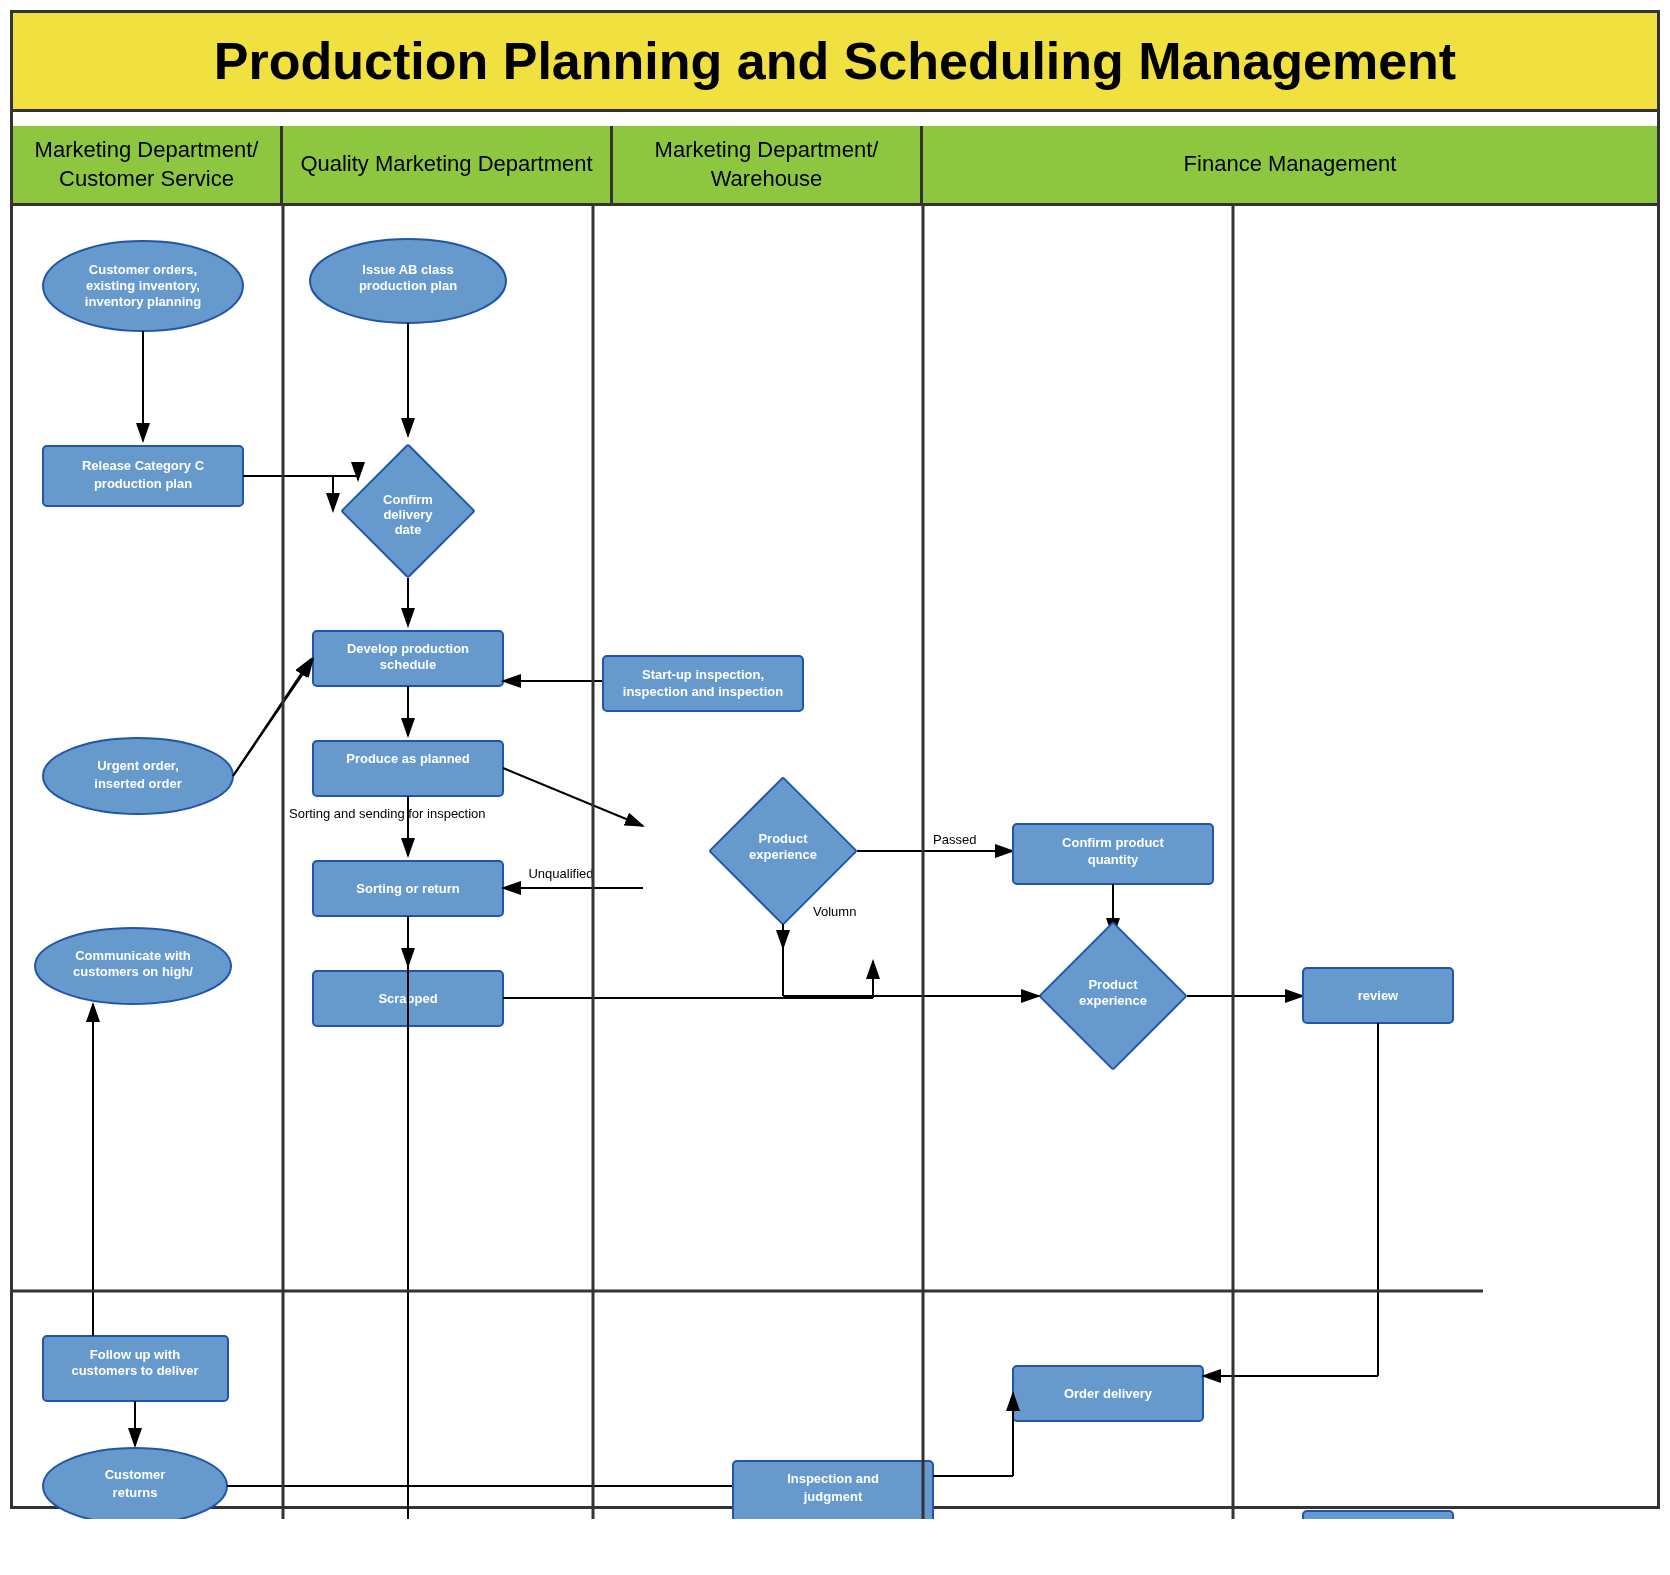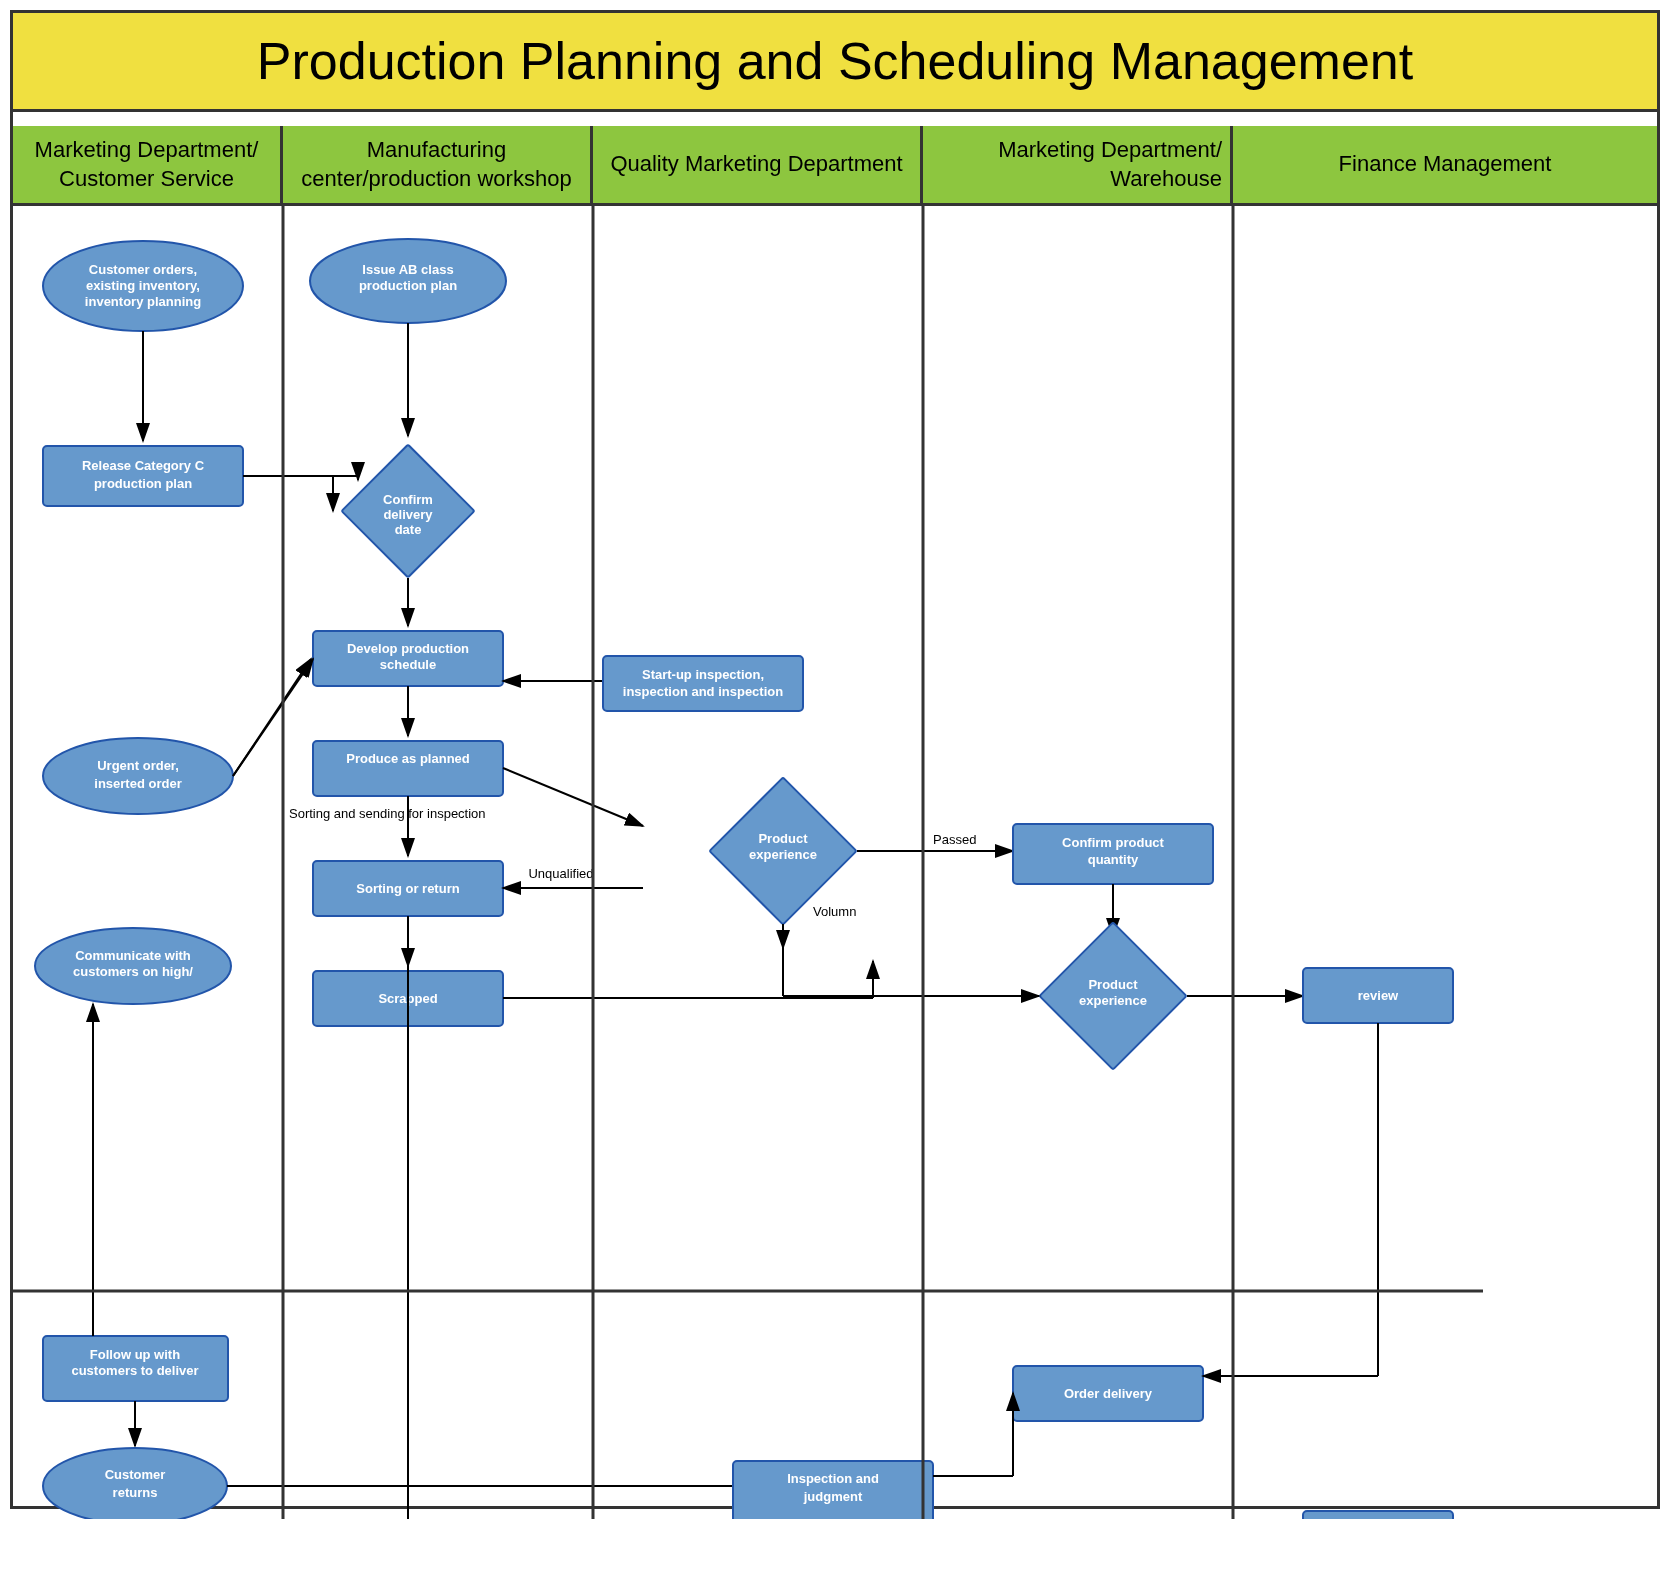--- a/index.html
+++ b/index.html
@@ -8,21 +8,21 @@
     .page-wrapper {
       width: 1670px;
       background: #fff;
       padding: 10px;
     }
 
     .main-title {
       background: #f0e040;
       text-align: center;
       font-size: 52px;
-      font-weight: normal;
+      font-weight: bold;
       padding: 18px 10px;
       border: 3px solid #333;
     }
 
     .flowchart-container {
       border: 3px solid #333;
       border-top: none;
       display: flex;
       flex-direction: column;
     }
@@ -46,21 +46,21 @@
       font-weight: normal;
       line-height: 1.3;
     }
 
     .col-header:last-child { border-right: none; }
 
     
     .col1 { width: 270px; min-width: 270px; }
     .col2 { width: 310px; min-width: 310px; }
     .col3 { width: 330px; min-width: 330px; }
-    .col4 { width: 310px; min-width: 310px; text-align: right; }
+    .col4 { width: 310px; min-width: 310px; }
     .col5 { width: 250px; min-width: 250px; flex: 1; }
 
     
     .content-row {
       display: flex;
       flex: 1;
       position: relative;
       min-height: 1300px;
       text-align: right;
     }
@@ -79,21 +79,20 @@
 </head>
 <body>
 
 <div class="page-wrapper">
   <div class="main-title">Production Planning and Scheduling Management</div>
 
   <div class="flowchart-container">
 
     <div class="headers-row">
       <div class="col-header col1">Marketing Department/ Customer Service</div>
-      <div class="col-header col2">Manufacturing center/production workshop</div>
       <div class="col-header col3">Quality Marketing Department</div>
       <div class="col-header col4">Marketing Department/ Warehouse</div>
       <div class="col-header col5">Finance Management</div>
     </div>
 
     <div class="content-row">
 
       <svg class="arrows-svg" xmlns="http://www.w3.org/2000/svg">
         <defs>
           <marker id="arrowhead" markerWidth="10" markerHeight="7" refX="9" refY="3.5" orient="auto">

